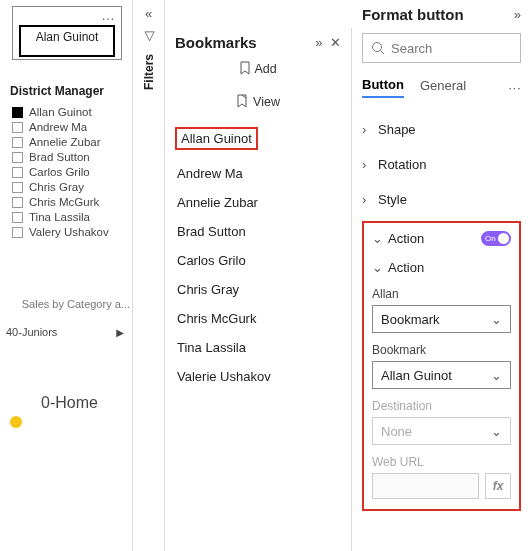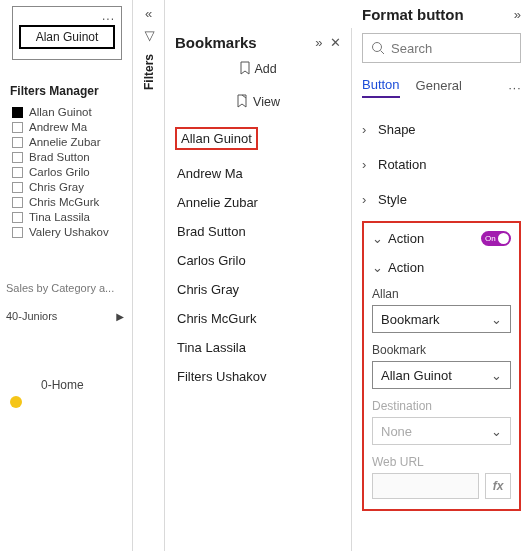--- a/index.html
+++ b/index.html
@@ -2,29 +2,29 @@
 <html><head>
 <meta charset="utf-8">
 <style>
   * { box-sizing: border-box; font-family: "Segoe UI", Arial, sans-serif; }
   body { margin:0; width:531px; height:551px; background:#fff; display:flex; color:#222; font-size:13px; overflow:hidden; }
   .col { height:551px; border-right:1px solid #d9d9d9; position:relative; }
   
   .canvas { width:133px; padding:6px 2px 0 4px; }
   .btn-card { border:1.5px solid #888; width:110px; height:54px; margin:0 auto 4px; background:#fff; position:relative; }
   .btn-dots { position:absolute; top:2px; right:6px; letter-spacing:1px; color:#555; font-size:12px; }
-  .btn-inner { margin:18px 6px 0; border:2px solid #000; height:24px; line-height:20px; text-align:center; font-size:12px; }
+  .btn-inner { margin:18px 6px 0; border:2px solid #000; height:32px; line-height:20px; text-align:center; font-size:12px; }
   .dm-title { font-weight:600; margin:24px 0 8px 6px; font-size:12px; }
   .dm-row { display:flex; align-items:center; margin:3px 0 3px 8px; font-size:11.5px; color:#444; }
   .chk { width:11px; height:11px; border:1px solid #999; margin-right:6px; }
   .chk.filled { background:#000; border-color:#000; }
-  .sales-row { color:#777; font-size:11px; margin:44px 0 6px 2px; }
+  .sales-row { color:#777; font-size:11px; margin:60px 0 6px 2px;text-align:right; }
   .jun-row { display:flex; justify-content:space-between; align-items:center; padding:0 6px 0 2px; color:#444; font-size:11px; margin-top:16px; }
   .play { font-size:10px; }
-  .home-row { color:#444; font-size:12px; margin:56px 0 0 2px;padding-left:35px; }
+  .home-row { color:#444; font-size:16px; margin:56px 0 0 2px;padding-left:35px; }
   .dot-yellow { width:12px; height:12px; border-radius:50%; background:#f5c518; display:inline-block; margin:4px 0 0 6px; }
   
   .filters { width:32px; text-align:center; padding-top:6px; }
   .filters .collapse { font-size:13px; color:#555; }
   .filters .funnel { font-size:13px; margin-top:8px; transform:rotate(-90deg); color:#555; }
   .filters .lbl { writing-mode:vertical-rl; transform:rotate(180deg); font-weight:600; font-size:12px; margin:10px auto; color:#222; }
   
   .bookmarks { width:187px; padding:6px 10px;margin-top:28px; }
   .panel-head { display:flex; justify-content:space-between; align-items:center; }
   .panel-title { font-weight:600; font-size:15px; }
@@ -32,45 +32,45 @@
   .bm-tools { display:flex; gap:18px; margin:10px 0 12px; color:#333; font-size:12.5px; align-items:center;flex-direction:column; }
   .bm-tools span svg { vertical-align:-2px; margin-right:3px; }
   .bm-item { padding:4px 2px; margin:6px 0; font-size:13px; color:#222; }
   .bm-item.selected { border:2px solid #d93025; padding:2px 4px; display:inline-block; }
   
   .format { flex:1; padding:6px 10px 10px; position:relative; }
   .search { margin:10px 0 14px; border:1px solid #bbb; height:30px; display:flex; align-items:center; padding:0 8px; color:#777; font-size:13px; }
   .search svg { margin-right:6px; }
   .tabs { display:flex; align-items:center; gap:16px; margin-bottom:14px; }
   .tab { font-size:13px; padding-bottom:4px; color:#555; }
-  .tab.active { color:#1d4ed8; border-bottom:2px solid #4c1d95; font-weight:400; }
+  .tab.active { color:#000000; border-bottom:2px solid #3b82f6; font-weight:700; }
   .dots { color:#555; }
   .sect { display:flex; align-items:center; padding:10px 0; color:#222; font-size:13px; }
   .sect .chev { width:16px; display:inline-block; color:#555; }
   .action-box { border:2px solid #d93025; padding:6px 8px 10px; margin-top:4px; }
-  .toggle { margin-left:auto; width:30px; height:15px; border-radius:8px; background:#a21caf; position:relative; font-size:8px; color:#fff; line-height:15px; padding-left:4px; }
+  .toggle { margin-left:auto; width:30px; height:15px; border-radius:8px; background:#8b5cf6; position:relative; font-size:8px; color:#fff; line-height:15px; padding-left:4px; }
   .toggle:after { content:""; position:absolute; right:2px; top:2px; width:11px; height:11px; background:#fff; border-radius:50%; }
   .field-lbl { font-size:12px; color:#444; margin:10px 0 4px; }
   .field-lbl.dis { color:#aaa; }
   .select { border:1px solid #888; height:28px; display:flex; align-items:center; justify-content:space-between; padding:0 8px; font-size:13px; }
   .select .chv { color:#555; }
   .select.dis { border-color:#ccc; color:#aaa; }
   .weburl-row { display:flex; gap:6px;font-weight:bold; }
   .web-input { flex:1; border:1px solid #ccc; height:26px; background:#fafafa; }
   .fx { width:26px; height:26px; border:1px solid #ccc; display:flex; align-items:center; justify-content:center; color:#888; font-style:italic; font-size:12px; }
 </style>
 </head>
 <body>
 
 <div class="col canvas">
   <div class="btn-card">
     <div class="btn-dots">...</div>
     <div class="btn-inner">Alan Guinot</div>
   </div>
-  <div class="dm-title">Filters Manager</div>
+  <div class="dm-title">District Manager</div>
   <div id="dm-list">
       <div class="dm-row">
         <span class="chk filled"></span>
         <span>Allan Guinot</span>
       </div>
       <div class="dm-row">
         <span class="chk"></span>
         <span>Andrew Ma</span>
       </div>
       <div class="dm-row">
@@ -131,21 +131,21 @@
           <path d="M2 1h8v12l-4-3-4 3z" fill="none" stroke="#555"></path>
         </svg><span>Add</span>
     </span>
     <span>
       <svg width="14" height="14">
           <path d="M2 1h8v12l-4-3-4 3z" fill="none" stroke="#555"></path>
           <path d="M6 1l4 3" stroke="#555"></path>
         </svg><span>View</span>
     </span>
   </div>
-  <div id="bm-list"><div class="bm-item selected">Allan Guinot</div><div class="bm-item">Andrew Ma</div><div class="bm-item">Annelie Zubar</div><div class="bm-item">Brad Sutton</div><div class="bm-item">Carlos Grilo</div><div class="bm-item">Chris Gray</div><div class="bm-item">Chris McGurk</div><div class="bm-item">Tina Lassila</div><div class="bm-item">Filters Ushakov</div></div>
+  <div id="bm-list"><div class="bm-item selected">Allan Guinot</div><div class="bm-item">Andrew Ma</div><div class="bm-item">Annelie Zubar</div><div class="bm-item">Brad Sutton</div><div class="bm-item">Carlos Grilo</div><div class="bm-item">Chris Gray</div><div class="bm-item">Chris McGurk</div><div class="bm-item">Tina Lassila</div><div class="bm-item">Valerie Ushakov</div></div>
 </div>
 
 <div class="format">
   <div class="panel-head">
     <div class="panel-title">Format button</div>
     <div class="panel-acts"><span>»</span></div>
   </div>
   <div class="search">
     <svg width="14" height="14">
         <circle cx="6" cy="6" r="4.5" fill="none" stroke="#777"></circle>

